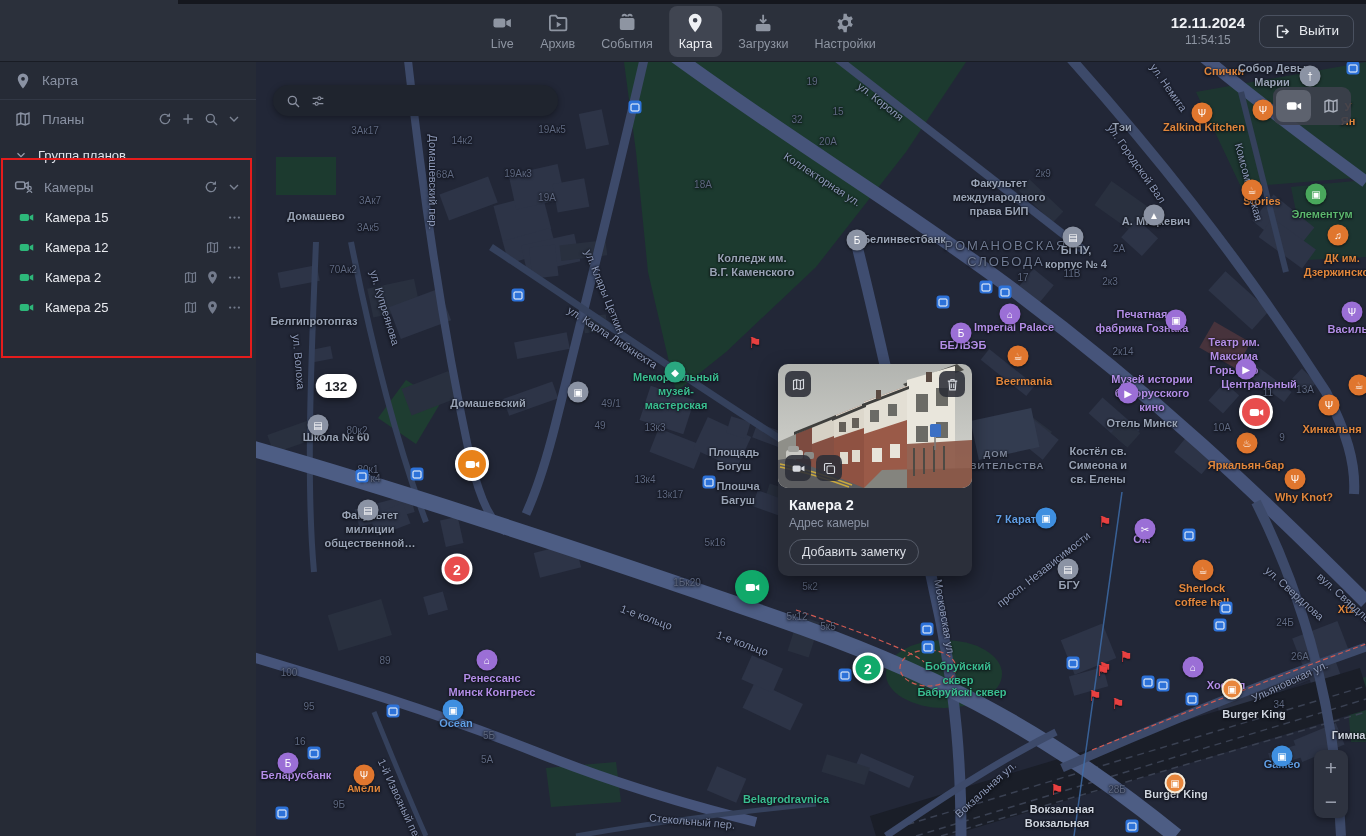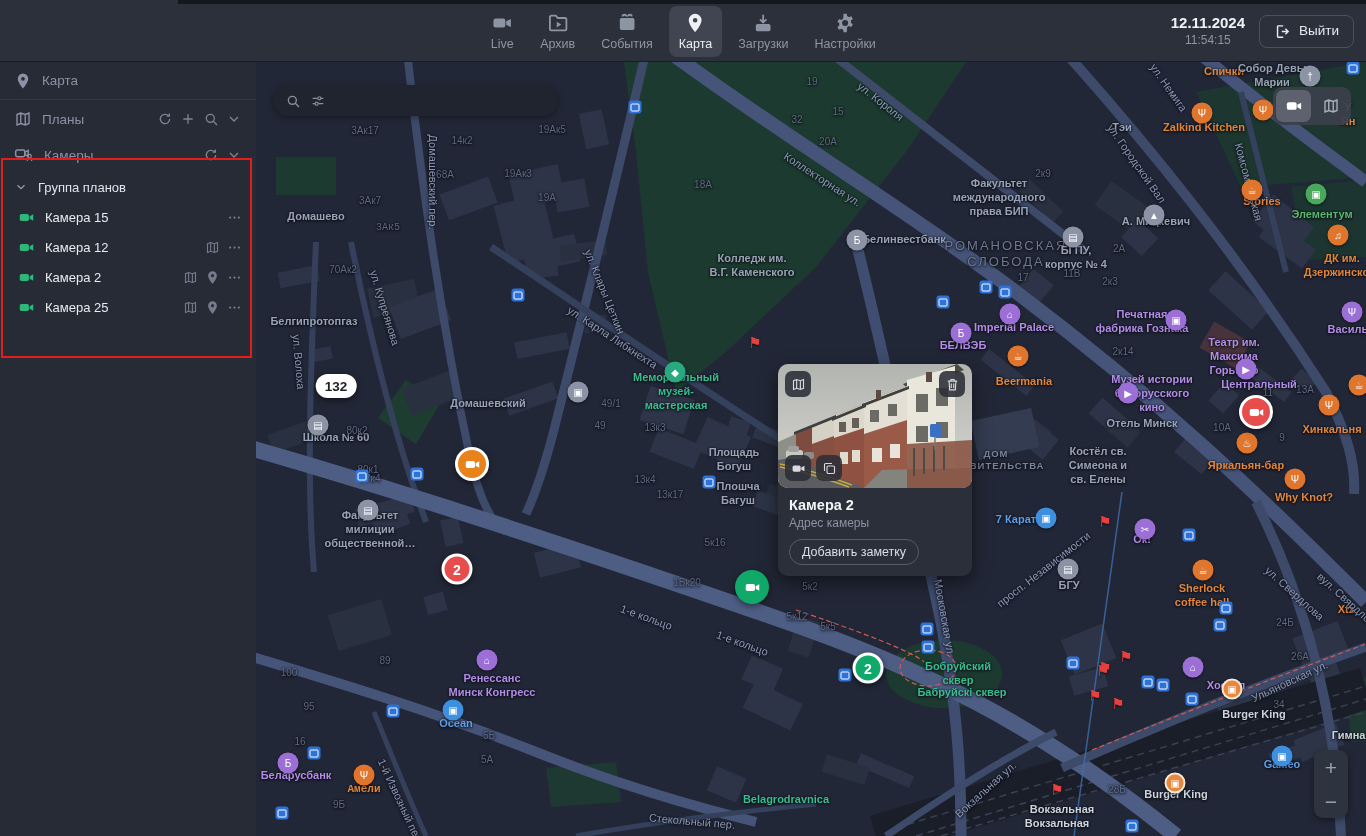--- a/index.html
+++ b/index.html
@@ -254,39 +254,39 @@
           <use href="#i-plus"></use>
         </svg>
       <svg class="ic">
           <use href="#i-search"></use>
         </svg>
       <svg class="ic">
           <use href="#i-chevron"></use>
         </svg>
     </span>
   </div>
+  <div class="srow r-group">
+    <svg class="ic">
+        <use href="#i-chevron"></use>
+      </svg>
+    <span>Группа планов</span>
+  </div>
   <div class="srow r-cams">
     <svg class="ic" style="width:20px;height:20px">
         <use href="#i-camgroup"></use>
       </svg>
     <span>Камеры</span>
     <span class="right-ics">
       <svg class="ic">
           <use href="#i-refresh"></use>
         </svg>
       <svg class="ic">
           <use href="#i-chevron"></use>
         </svg>
     </span>
-  </div>
-  <div class="srow r-group">
-    <svg class="ic">
-        <use href="#i-chevron"></use>
-      </svg>
-    <span>Группа планов</span>
   </div>
   <div id="cam-list">
       <div class="cam-row">
         <svg class="ic cam-ic">
           <use href="#i-videocam"></use>
         </svg>
     <span class="nm">Камера 15</span>
     <span class="right-ics">
           <svg class="ic">
             <use href="#i-dots"></use>
@@ -558,21 +558,21 @@
       <div class="mlabel lc-street" style="left: 992px; top: 120px; transform: translate(-50%, -50%) rotate(75deg);">Комсомольская</div>
       <div class="mlabel lc-street" style="left: 144px; top: 740px; transform: translate(-50%, -50%) rotate(65deg);">1-й Извозный пер.</div>
       <div class="mlabel lc-street" style="left: 436px; top: 760px; transform: translate(-50%, -50%) rotate(5deg);">Стекольный пер.</div>
       <div class="mlabel lc-street" style="left: 730px; top: 728px; transform: translate(-50%, -50%) rotate(-42deg);">Вокзальная ул.</div>
       <div class="mlabel lc-num" style="left: 109px; top: 69px;">3Ак17</div>
       <div class="mlabel lc-num" style="left: 206px; top: 79px;">14к2</div>
       <div class="mlabel lc-num" style="left: 296px; top: 68px;">19Ак5</div>
       <div class="mlabel lc-num" style="left: 262px; top: 112px;">19Ак3</div>
       <div class="mlabel lc-num" style="left: 291px; top: 136px;">19А</div>
       <div class="mlabel lc-num" style="left: 114px; top: 139px;">3Ак7</div>
-      <div class="mlabel lc-num" style="left: 132px; top: 166px; font-family: Liberation Mono, monospace;">3Ак5</div>
+      <div class="mlabel lc-num" style="left: 112px; top: 166px;">3Ак5</div>
       <div class="mlabel lc-num" style="left: 87px; top: 208px;">70Ак2</div>
       <div class="mlabel lc-num" style="left: 189px; top: 113px;">68А</div>
       <div class="mlabel lc-num" style="left: 447px; top: 123px;">18А</div>
       <div class="mlabel lc-num" style="left: 90px; top: 326px;">80к3</div>
       <div class="mlabel lc-num" style="left: 101px; top: 369px;">80к2</div>
       <div class="mlabel lc-num" style="left: 112px; top: 408px;">80к1</div>
       <div class="mlabel lc-num" style="left: 355px; top: 342px;">49/1</div>
       <div class="mlabel lc-num" style="left: 344px; top: 364px;">49</div>
       <div class="mlabel lc-num" style="left: 114px; top: 417px;">57к4</div>
       <div class="mlabel lc-num" style="left: 399px; top: 366px;">13к3</div>

